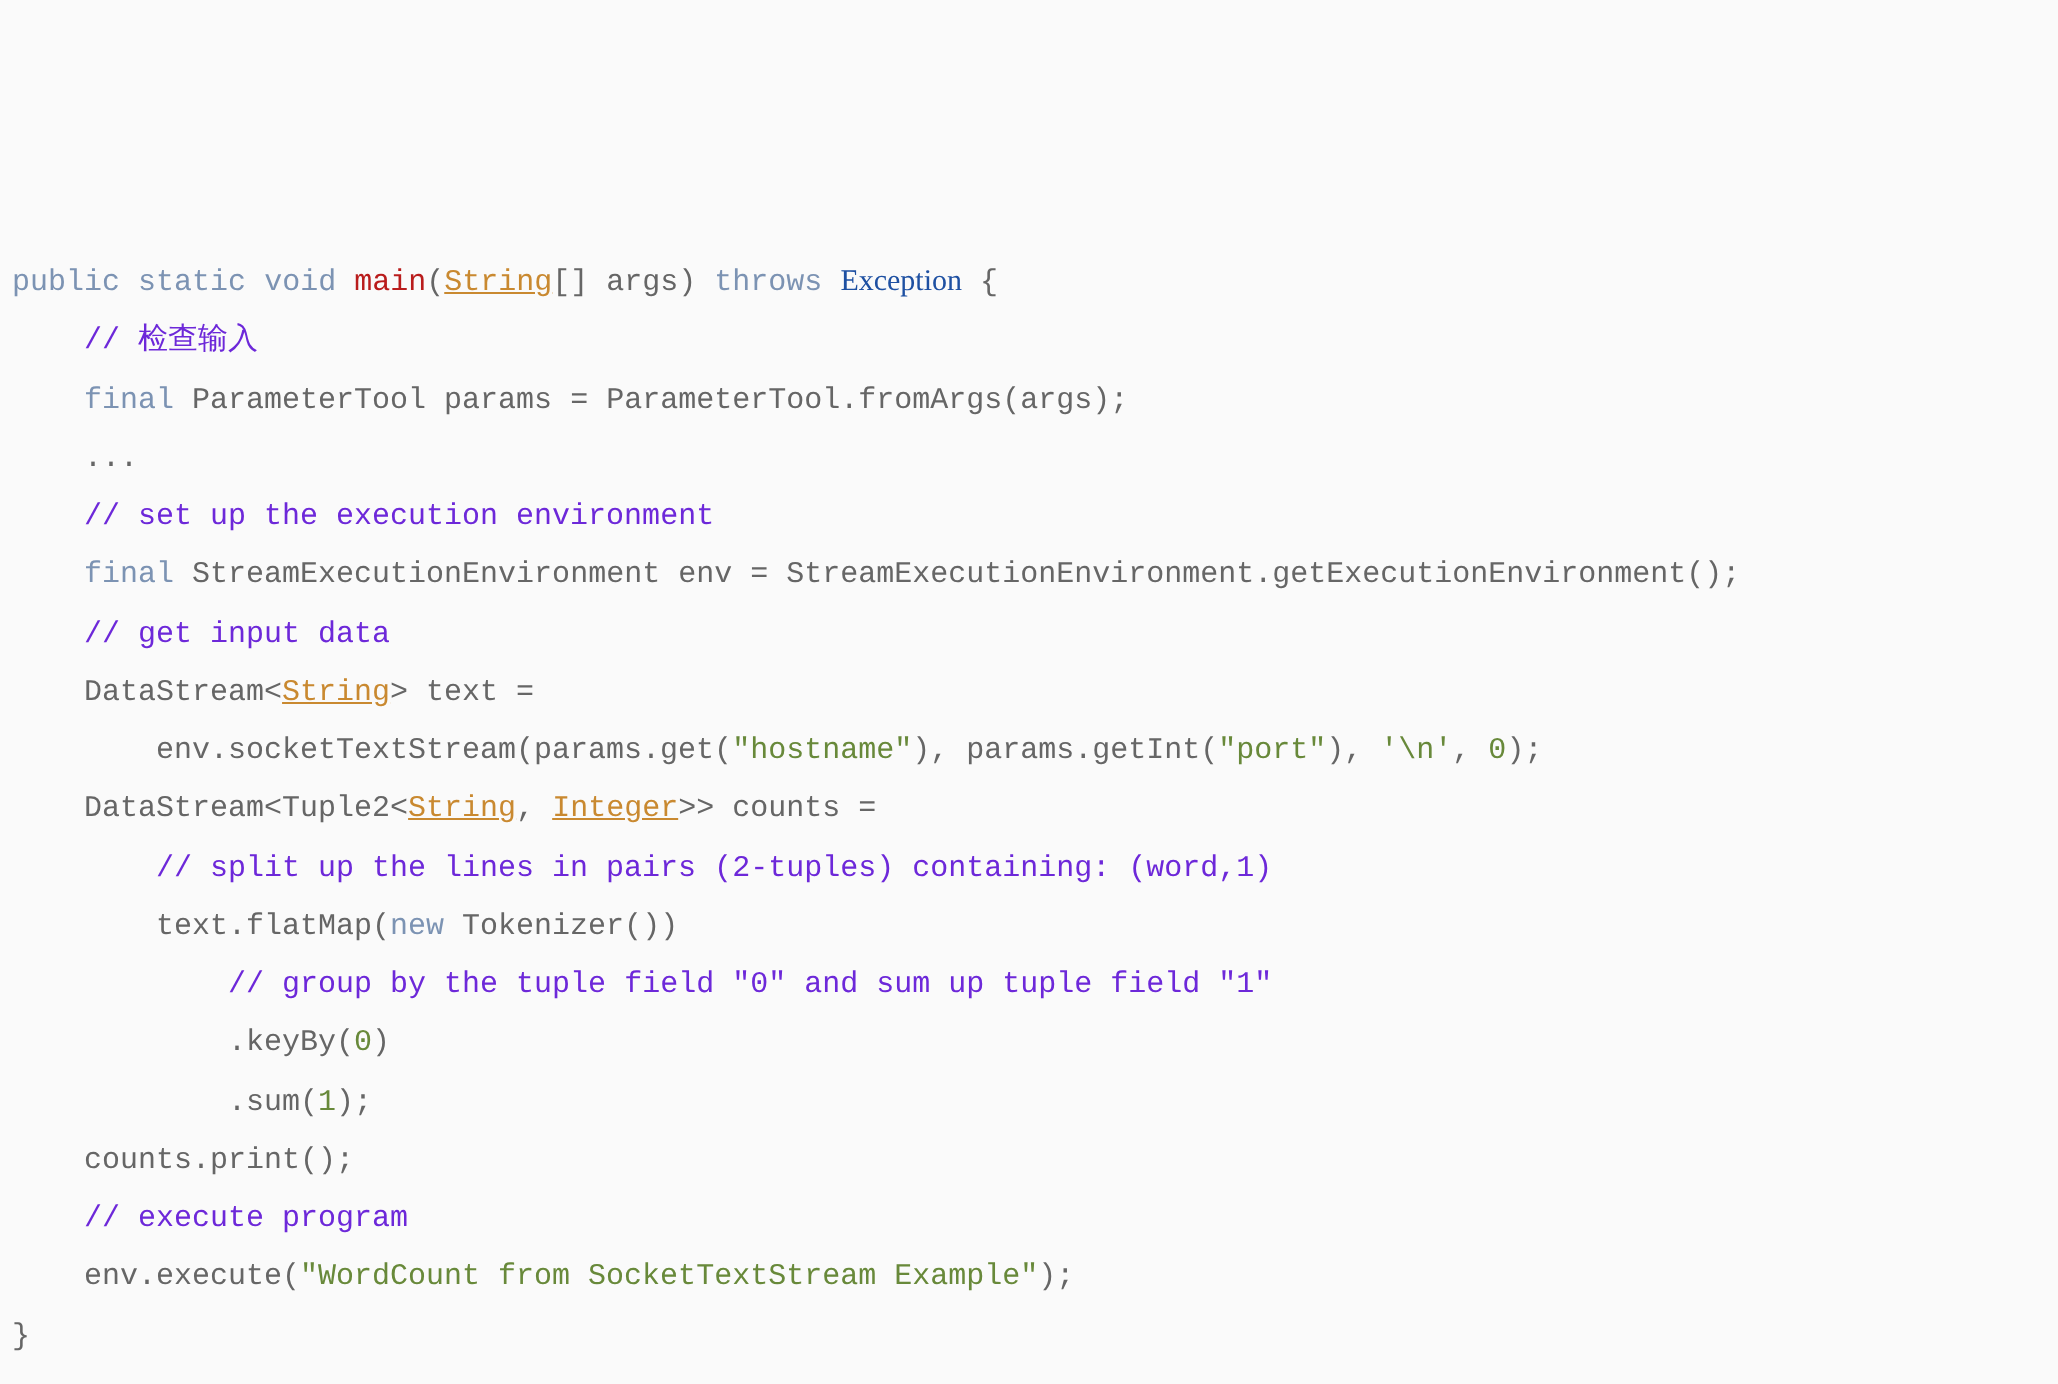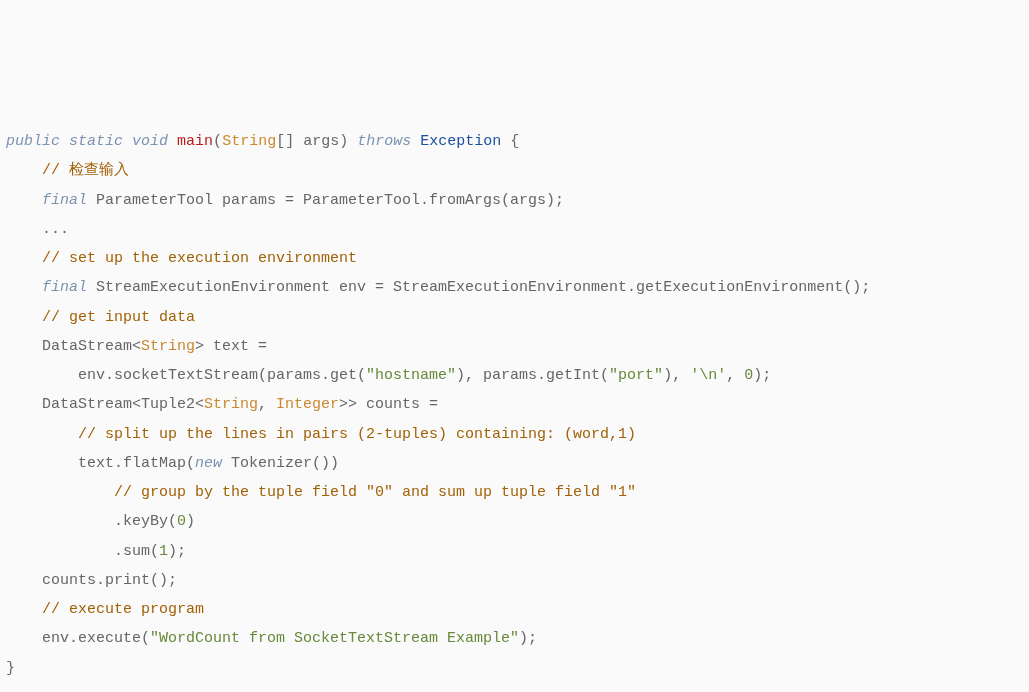--- a/index.html
+++ b/index.html
@@ -5,25 +5,25 @@
   body {
     margin: 0;
     padding: 10px 6px;
     background: #fafafa;
     font-family: Consolas, "Courier New", monospace;
     font-size: 15px;
     line-height: 1.95;
     color: #666;
     white-space: pre;
   }
-  .kw   { color: #7c93b3; font-style: italic; }  
+  .kw   { color: #7c93b3; }  
   .fn   { color: #b91c1c; }  
-  .type { color: #c98930; }  
-  .cls  { color: #1e50a2; }  
-  .cmt  { color: #a16207;    }  
+  .type { color: #c98930; text-decoration: underline; }  
+  .cls  { color: #1e50a2; font-family: Liberation Serif, serif; }  
+  .cmt  { color: #6d28d9;    }  
   .str  { color: #68893a; }  
   .chr  { color: #68893a; }  
   .num  { color: #68893a; }  
   .code-line { display: block; }
 </style>
 </head>
 <body>
 
 
 

